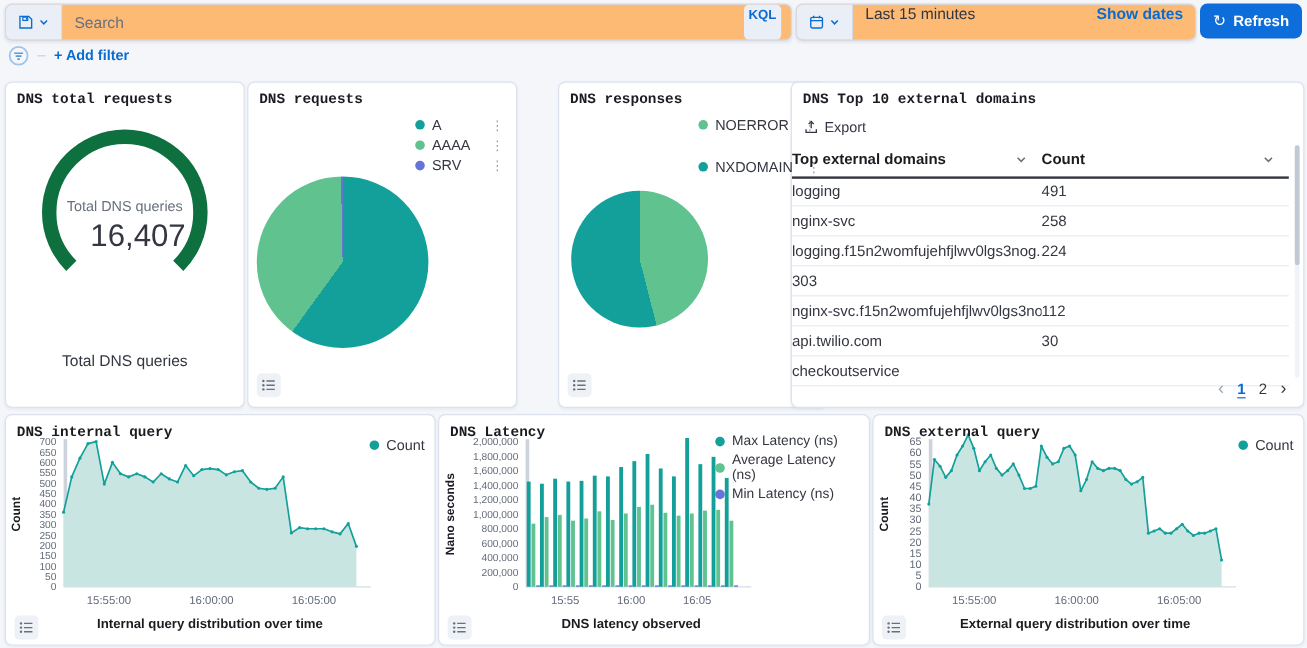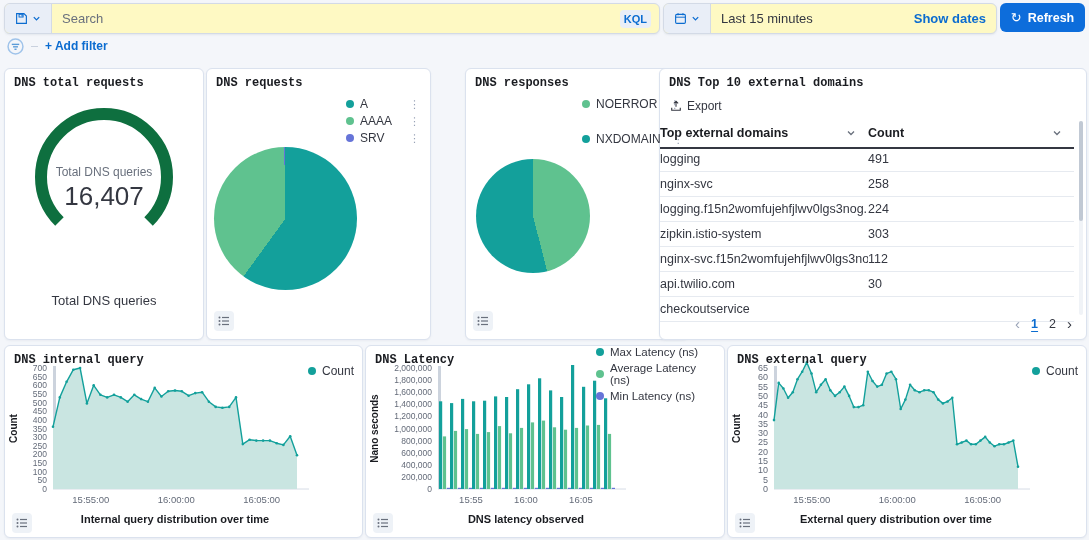--- a/index.html
+++ b/index.html
@@ -1,19 +1,19 @@
 <!DOCTYPE html>
 <html><head>
 <meta charset="utf-8">
 <style>
   html,body{margin:0;padding:0;width:1089px;height:540px;background:#f4f6fa;overflow:hidden;
     font-family:"Liberation Sans",sans-serif;-webkit-font-smoothing:antialiased;position:relative;}
   .abs{position:absolute;}
   
-  .bar-group{position:absolute;display:flex;align-items:center;background:#fef9c3;
+  .bar-group{position:absolute;display:flex;background:#fdba74;
     border:1px solid #d3dae6;border-radius:6px;box-shadow:0 1px 2px rgba(152,162,179,.18);}
   #search-group{left:4px;top:3px;width:654px;height:29px;}
   #date-group{left:663px;top:3px;width:332px;height:29px;}
   .prepend{display:flex;align-items:center;justify-content:center;gap:4px;width:46px;height:100%;
     background:#e9eef7;border-right:1px solid #d3dae6;border-radius:5px 0 0 5px;flex:0 0 auto;cursor:pointer;}
   .search-input{flex:1;border:none;outline:none;background:transparent;font:13px "Liberation Sans",sans-serif;
     color:#343741;padding:0 10px;}
   .search-input::placeholder{color:#69707d;}
   .kql-badge{margin-right:8px;padding:3px 4px;font-size:11px;font-weight:bold;color:#0b6cd0;
     background:#e9eef7;border-radius:4px;cursor:pointer;}
@@ -31,35 +31,35 @@
   .panel-title{position:absolute;left:9px;top:7px;font-size:12px;font-weight:bold;color:#1a1c21;z-index:3;font-family:Liberation Mono, monospace;}
   #panel-gauge{left:4px;top:68px;width:198px;height:270px;}
   #panel-requests{left:206px;top:68px;width:223px;height:270px;}
   #panel-responses{left:433px;top:68px;width:222px;height:270px;margin-left:32px;}
   #panel-table{left:659px;top:68px;width:426px;height:270px;}
   #panel-internal{left:4px;top:345px;width:357px;height:191px;}
   #panel-latency{left:365px;top:345px;width:358px;height:191px;}
   #panel-external{left:727px;top:345px;width:358px;height:191px;}
   
   .gauge-center-label{position:absolute;left:0;top:96px;width:100%;text-align:center;font-size:12px;color:#69707d;}
-  .gauge-value{position:absolute;left:0;top:112px;width:100%;text-align:center;font-size:26px;color:#343741;}
+  .gauge-value{position:absolute;left:11px;top:112px;width:100%;text-align:center;font-size:26px;color:#343741;}
   .gauge-bottom-label{position:absolute;left:0;top:224px;width:100%;text-align:center;font-size:13px;color:#343741;}
   
   .pie{position:absolute;border-radius:50%;}
   #pie-requests{left:7px;top:78px;width:143px;height:143px;}
   #pie-responses{left:10px;top:90px;width:114px;height:114px;}
   
   .legend{position:absolute;display:flex;flex-direction:column;gap:3px;z-index:3;}
   .legend-item{display:flex;align-items:center;gap:6px;font-size:12px;color:#343741;}
   .dot{width:8px;height:8px;border-radius:50%;flex:0 0 auto;}
   .legend-menu{color:#98a2b6;font-size:11px;margin-left:auto;cursor:pointer;padding-left:6px;}
   #legend-requests{right:10px;top:28px;width:74px;}
   #legend-responses{right:10px;top:28px;width:96px;gap:21px;}
   #legend-internal{right:8px;top:18px;}
-  #legend-latency{right:6px;top:0;width:122px;gap:4px;}
+  #legend-latency{right:6px;top:16px;width:122px;gap:4px;}
   #legend-latency .legend-item{font-size:11.5px;}
   #legend-external{right:8px;top:18px;}
   
   .inspect-btn{position:absolute;left:7px;width:20px;height:20px;border-radius:4px;background:#eef2f7;
     display:flex;align-items:center;justify-content:center;cursor:pointer;}
   .inspect-pie{bottom:8px;}
   .inspect-chart{bottom:4px;}
   
   .export-row{position:absolute;left:10px;top:30px;display:flex;align-items:center;gap:5px;
     font-size:12px;color:#343741;cursor:pointer;}
@@ -233,21 +233,20 @@
       </div>
       <div class="t-row">
         <div class="t-c1">nginx-svc</div>
         <div class="t-c2">258</div>
       </div>
       <div class="t-row">
         <div class="t-c1">logging.f15n2womfujehfjlwv0lgs3nog....</div>
         <div class="t-c2">224</div>
       </div>
       <div class="t-row">
-        <div class="t-c1">zipkin.istio-system</div>
         <div class="t-c2">303</div>
       </div>
       <div class="t-row">
         <div class="t-c1">nginx-svc.f15n2womfujehfjlwv0lgs3no...</div>
         <div class="t-c2">112</div>
       </div>
       <div class="t-row">
         <div class="t-c1">api.twilio.com</div>
         <div class="t-c2">30</div>
       </div>

